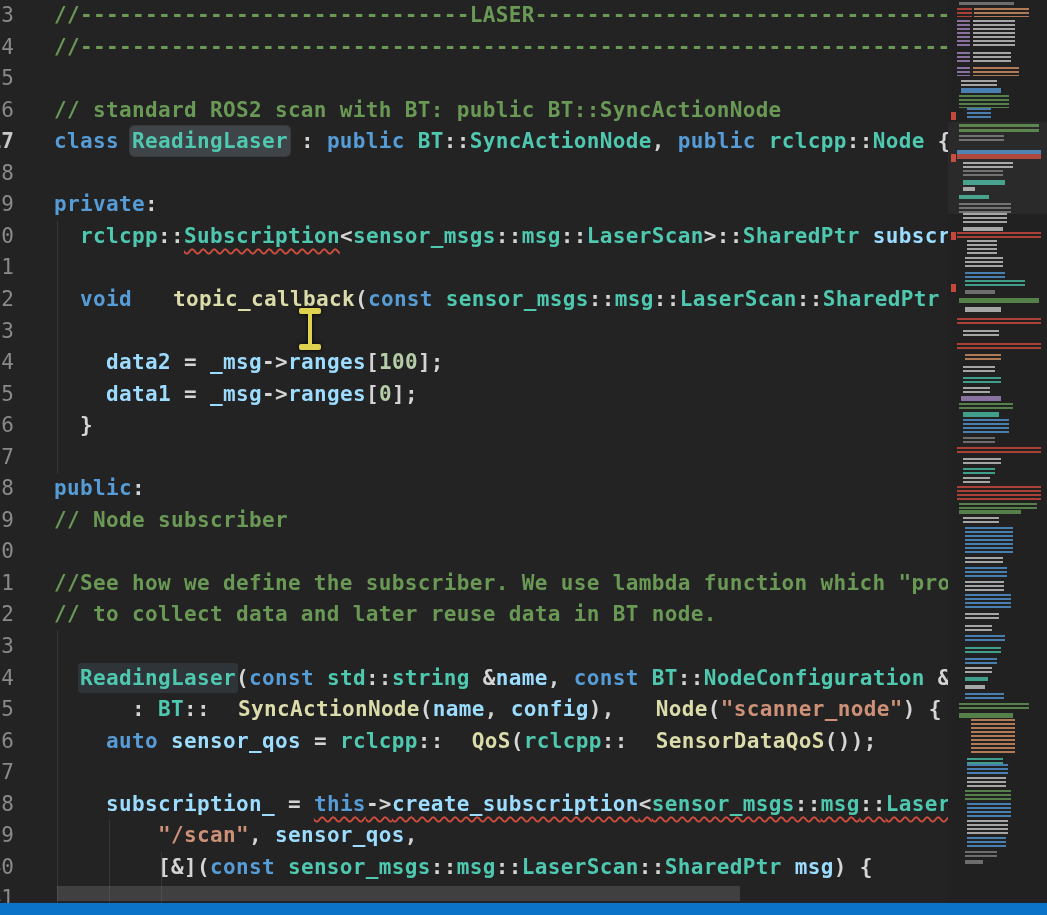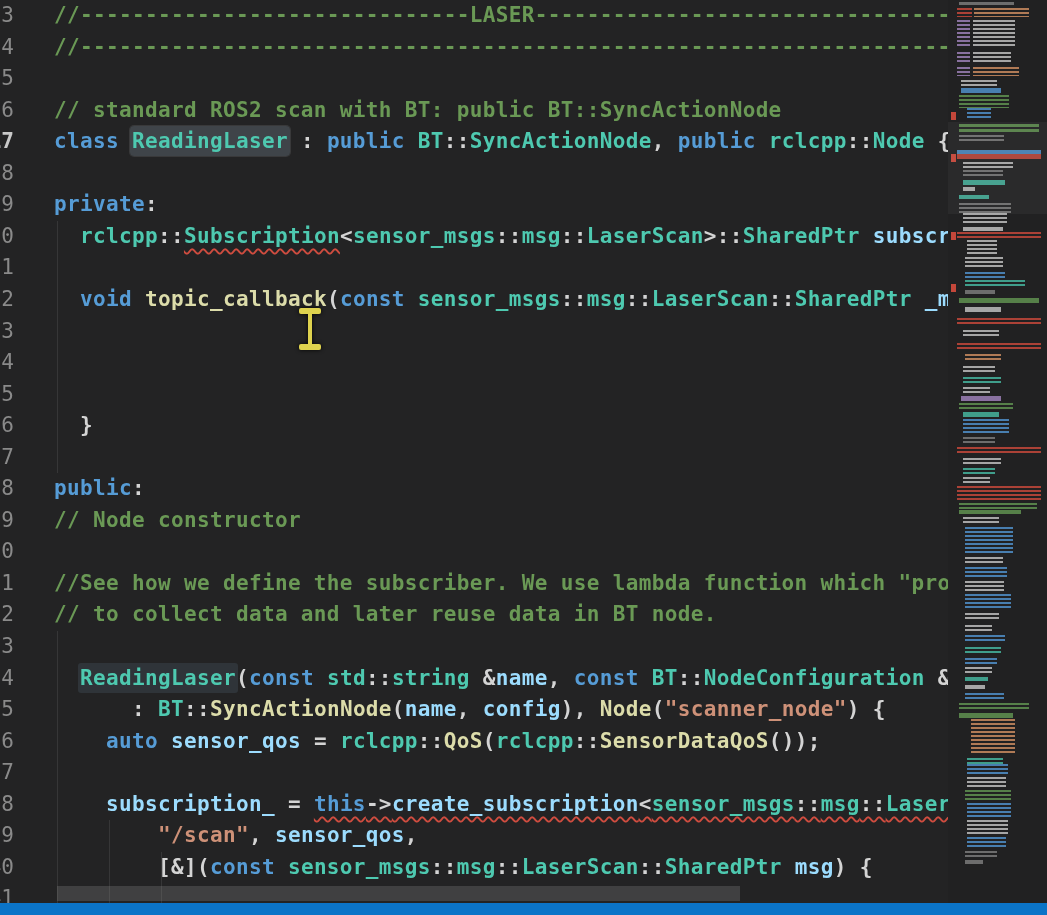--- a/index.html
+++ b/index.html
@@ -6,21 +6,21 @@
   #screen{position:relative;width:1047px;height:915px;overflow:hidden;
     background:var(--c-bg);font-family:"DejaVu Sans Mono","Liberation Mono",monospace;}
   #code-area{position:absolute;left:0;top:0;width:955px;height:915px;overflow:hidden;}
   .line{position:absolute;left:0;width:100%;height:31.55px;line-height:31.55px;
     font-size:21px;font-weight:600;letter-spacing:0.35px;white-space:pre;}
   .lnum{position:absolute;left:-12px;width:26px;text-align:right;color:var(--c-lineno);
     font-weight:400;letter-spacing:0;}
   .lnum.active{color:var(--c-lineno-active);font-weight:600;}
   .code{position:absolute;left:54px;white-space:pre;}
   .tk-c{color:var(--c-comment);} .tk-k{color:var(--c-keyword);} .tk-t{color:var(--c-type);}
-  .tk-f{color:var(--c-func);} .tk-v{color:var(--c-var);} .tk-s{color:var(--c-string);}
+  .tk-f{color:var(--c-func);margin-left:28px;} .tk-v{color:var(--c-var);} .tk-s{color:var(--c-string);}
   .tk-n{color:var(--c-num);} .tk-p{color:var(--c-plain);}
   .x-sel{background:var(--c-selbox);border-radius:4px;box-shadow:0 0 0 1px rgba(255,255,255,0.10);
     padding:3px 2px;margin:-3px -2px;}
   .x-occ{background:var(--c-occbox);border-radius:3px;padding:3px 2px;margin:-3px -2px;}
   .x-sq{text-decoration-line:underline;text-decoration-style:wavy;
     text-decoration-color:var(--c-squiggle);text-decoration-thickness:1.5px;
     text-underline-offset:5px;text-decoration-skip-ink:none;}
   .guide{position:absolute;width:1px;background:rgba(255,255,255,0.09);}
   
   #ibeam{position:absolute;left:298px;top:308px;width:24px;height:42px;
@@ -45,26 +45,26 @@
       <div class="line" style="top: 31.5517px;"><span class="lnum">14</span><span class="code"><span class="tk-c">//------------------------------------------------------------------------</span></span></div>
       <div class="line" style="top: 63.1034px;"><span class="lnum">15</span><span class="code"></span></div>
       <div class="line" style="top: 94.6552px;"><span class="lnum">16</span><span class="code"><span class="tk-c">// standard ROS2 scan with BT: public BT::SyncActionNode</span></span></div>
       <div class="line" style="top: 126.207px;"><span class="lnum active">17</span><span class="code"><span class="tk-k">class</span><span class="tk-p"> </span><span class="tk-t x-sel">ReadingLaser</span><span class="tk-p"> : </span><span class="tk-k">public</span><span class="tk-p"> </span><span class="tk-t">BT</span><span class="tk-p">::</span><span class="tk-t">SyncActionNode</span><span class="tk-p">, </span><span class="tk-k">public</span><span class="tk-p"> </span><span class="tk-t">rclcpp</span><span class="tk-p">::</span><span class="tk-t">Node</span><span class="tk-p"> {</span></span></div>
       <div class="line" style="top: 157.759px;"><span class="lnum">18</span><span class="code"></span></div>
       <div class="line" style="top: 189.31px;"><span class="lnum">19</span><span class="code"><span class="tk-k">private</span><span class="tk-p">:</span></span></div>
       <div class="line" style="top: 220.862px;"><span class="lnum">20</span><span class="code"><span class="tk-p">  </span><span class="tk-t">rclcpp</span><span class="tk-p">::</span><span class="tk-t x-sq">Subscription</span><span class="tk-p">&lt;</span><span class="tk-t">sensor_msgs</span><span class="tk-p">::</span><span class="tk-t">msg</span><span class="tk-p">::</span><span class="tk-t">LaserScan</span><span class="tk-p">&gt;::</span><span class="tk-t">SharedPtr</span><span class="tk-p"> </span><span class="tk-v">subscription_</span></span></div>
       <div class="line" style="top: 252.414px;"><span class="lnum">21</span><span class="code"></span></div>
       <div class="line" style="top: 283.966px;"><span class="lnum">22</span><span class="code"><span class="tk-p">  </span><span class="tk-k">void</span><span class="tk-p"> </span><span class="tk-f">topic_callback</span><span class="tk-p">(</span><span class="tk-k">const</span><span class="tk-p"> </span><span class="tk-t">sensor_msgs</span><span class="tk-p">::</span><span class="tk-t">msg</span><span class="tk-p">::</span><span class="tk-t">LaserScan</span><span class="tk-p">::</span><span class="tk-t">SharedPtr</span><span class="tk-p"> </span><span class="tk-v">_msg</span></span></div>
       <div class="line" style="top: 315.517px;"><span class="lnum">23</span><span class="code"></span></div>
-      <div class="line" style="top: 347.069px;"><span class="lnum">24</span></div>
-      <div class="line" style="top: 378.621px;"><span class="lnum">25</span></div>
+      <div class="line" style="top: 347.069px;"><span class="lnum">24</span><span class="code"><span class="tk-p">    </span><span class="tk-v">data2</span><span class="tk-p"> = </span><span class="tk-v">_msg</span><span class="tk-p">-&gt;</span><span class="tk-v">ranges</span><span class="tk-p">[</span><span class="tk-n">100</span><span class="tk-p">];</span></span></div>
+      <div class="line" style="top: 378.621px;"><span class="lnum">25</span><span class="code"><span class="tk-p">    </span><span class="tk-v">data1</span><span class="tk-p"> = </span><span class="tk-v">_msg</span><span class="tk-p">-&gt;</span><span class="tk-v">ranges</span><span class="tk-p">[</span><span class="tk-n">0</span><span class="tk-p">];</span></span></div>
       <div class="line" style="top: 410.172px;"><span class="lnum">26</span><span class="code"><span class="tk-p">  }</span></span></div>
       <div class="line" style="top: 441.724px;"><span class="lnum">27</span><span class="code"></span></div>
       <div class="line" style="top: 473.276px;"><span class="lnum">28</span><span class="code"><span class="tk-k">public</span><span class="tk-p">:</span></span></div>
-      <div class="line" style="top: 504.828px;"><span class="lnum">29</span><span class="code"><span class="tk-c">// Node constructor</span></span></div>
+      <div class="line" style="top: 504.828px;"><span class="lnum">29</span><span class="code"><span class="tk-c">// Node subscriber</span></span></div>
       <div class="line" style="top: 536.379px;"><span class="lnum">30</span><span class="code"></span></div>
       <div class="line" style="top: 567.931px;"><span class="lnum">31</span><span class="code"><span class="tk-c">//See how we define the subscriber. We use lambda function which "provides"</span></span></div>
       <div class="line" style="top: 599.483px;"><span class="lnum">32</span><span class="code"><span class="tk-c">// to collect data and later reuse data in BT node.</span></span></div>
       <div class="line" style="top: 631.034px;"><span class="lnum">33</span><span class="code"></span></div>
       <div class="line" style="top: 662.586px;"><span class="lnum">34</span><span class="code"><span class="tk-p">  </span><span class="tk-t x-occ">ReadingLaser</span><span class="tk-p">(</span><span class="tk-k">const</span><span class="tk-p"> </span><span class="tk-t">std</span><span class="tk-p">::</span><span class="tk-t">string</span><span class="tk-p"> &amp;</span><span class="tk-v">name</span><span class="tk-p">, </span><span class="tk-k">const</span><span class="tk-p"> </span><span class="tk-t">BT</span><span class="tk-p">::</span><span class="tk-t">NodeConfiguration</span><span class="tk-p"> &amp;</span><span class="tk-v">config</span></span></div>
       <div class="line" style="top: 694.138px;"><span class="lnum">35</span><span class="code"><span class="tk-p">      : </span><span class="tk-t">BT</span><span class="tk-p">::</span><span class="tk-f">SyncActionNode</span><span class="tk-p">(</span><span class="tk-v">name</span><span class="tk-p">, </span><span class="tk-v">config</span><span class="tk-p">), </span><span class="tk-f">Node</span><span class="tk-p">(</span><span class="tk-s">"scanner_node"</span><span class="tk-p">) {</span></span></div>
       <div class="line" style="top: 725.69px;"><span class="lnum">36</span><span class="code"><span class="tk-p">    </span><span class="tk-k">auto</span><span class="tk-p"> </span><span class="tk-v">sensor_qos</span><span class="tk-p"> = </span><span class="tk-t">rclcpp</span><span class="tk-p">::</span><span class="tk-f">QoS</span><span class="tk-p">(</span><span class="tk-t">rclcpp</span><span class="tk-p">::</span><span class="tk-f">SensorDataQoS</span><span class="tk-p">());</span></span></div>
       <div class="line" style="top: 757.241px;"><span class="lnum">37</span><span class="code"></span></div>
       <div class="line" style="top: 788.793px;"><span class="lnum">38</span><span class="code"><span class="tk-p">    </span><span class="tk-v">subscription_</span><span class="tk-p"> = </span><span class="tk-k x-sq">this</span><span class="tk-p x-sq">-&gt;</span><span class="tk-v x-sq">create_subscription</span><span class="tk-p x-sq">&lt;</span><span class="tk-t x-sq">sensor_msgs</span><span class="tk-p x-sq">::</span><span class="tk-t x-sq">msg</span><span class="tk-p x-sq">::</span><span class="tk-t x-sq">LaserScan</span></span></div>
       <div class="line" style="top: 820.345px;"><span class="lnum">39</span><span class="code"><span class="tk-p">        </span><span class="tk-s">"/scan"</span><span class="tk-p">, </span><span class="tk-v">sensor_qos</span><span class="tk-p">,</span></span></div>

